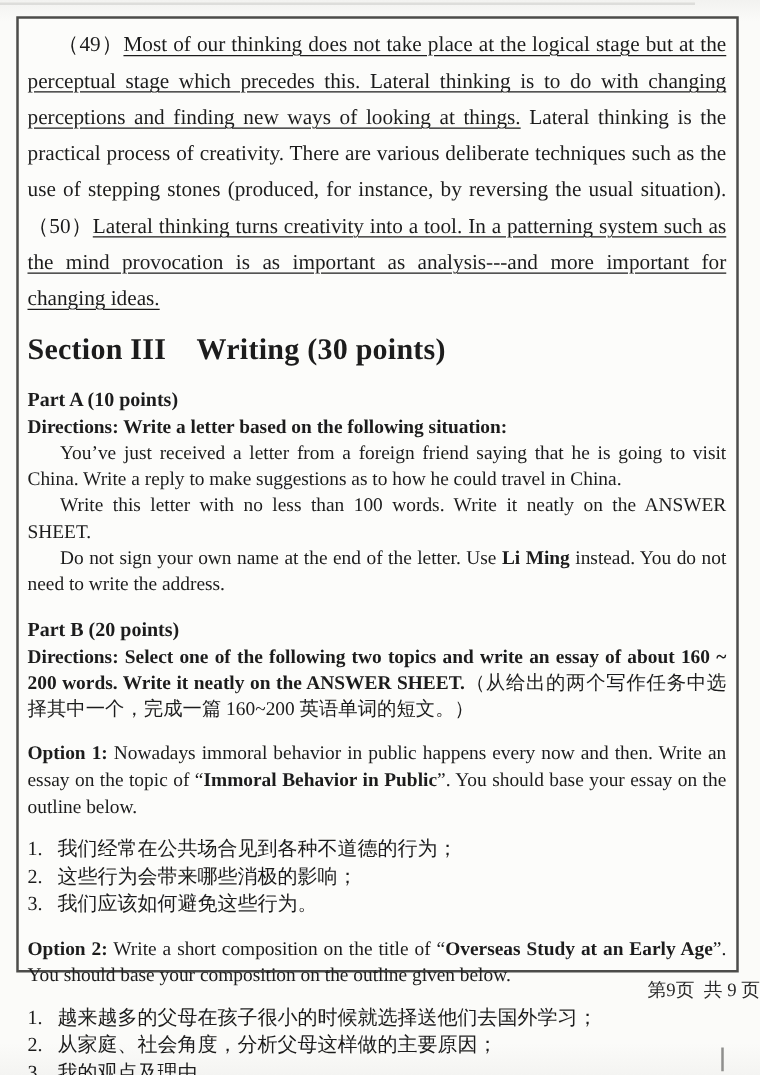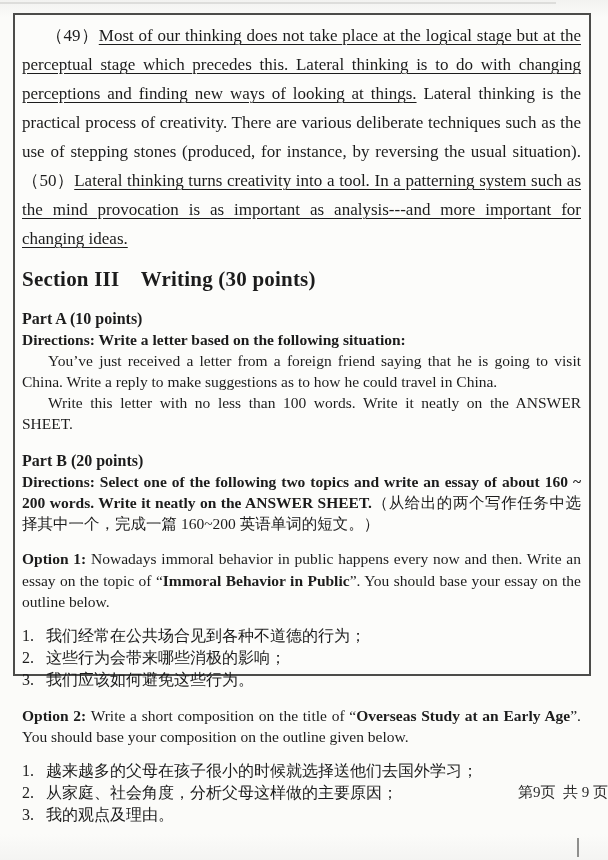--- a/index.html
+++ b/index.html
@@ -14,36 +14,36 @@
   .sheet {
     position: absolute; inset: 0;
     background: linear-gradient(180deg, #f2f2f0 0%, #fbfbf9 2%, #fbfbf9 97%, #f4f4f2 100%);
   }
   .scan-band-top {
     position: absolute; top: 2px; left: 0; width: 556px; height: 2px;
     background: #d7d7d5; opacity: .8;
   }
   .frame {
     position: absolute; top: 13px; left: 13px;
-    width: 578px; height: 663px;
+    width: 578px; height: 765px;
     border: 2px solid #4c4c4a;
     box-sizing: border-box;
     padding: 4px 8px 0 7px;
     background: #fcfcfa;
   }
   .passage {
     margin: 0; padding-top: 2px;
     font-size: 17px; line-height: 29px;
     text-align: justify;
     text-indent: 24px;
   }
   .u { text-decoration: underline; text-underline-offset: 3px; text-decoration-thickness: 1.2px; }
   .section-heading {
     margin-top: 14px;
-    font-size: 21px; font-weight: bold;
+    font-size: 24px; font-weight: bold;
     white-space: pre-wrap;
     letter-spacing: .2px;
   }
   .part { margin-top: 16px; font-size: 15.5px; line-height: 21px; text-align: justify; }
   .part-title { font-weight: bold; font-size: 16px; }
   .dir-label { font-weight: bold; }
   .dir-text { font-weight: bold; }
   .cn { font-family: "Liberation Serif", serif; }
   .ipara { text-indent: 26px; margin: 0; }
   .b { font-weight: bold; }
@@ -73,20 +73,21 @@
       <span>（49）</span><span class="u">Most of our thinking does not take place at the logical stage but at the perceptual stage which precedes this. Lateral thinking is to do with changing perceptions and finding new ways of looking at things.</span><span> Lateral thinking is the practical process of creativity. There are various deliberate techniques such as the use of stepping stones (produced, for instance, by reversing the usual situation).  </span><span>（50）</span><span class="u">Lateral thinking turns creativity into a tool. In a patterning system such as the mind provocation is as important as analysis---and more important for changing ideas.</span>
     </p>
 
     <div class="section-heading">Section III    Writing (30 points)</div>
 
     <div class="part">
       <div class="part-title">Part A (10 points)</div>
       <div><span class="dir-label">Directions: </span><span class="dir-text">Write a letter based on the following situation:</span></div>
       <p class="ipara">You’ve just received a letter from a foreign friend saying that he is going to visit China. Write a reply to make suggestions as to how he could travel in China.</p>
       <p class="ipara">Write this letter with no less than 100 words. Write it neatly on the ANSWER SHEET.</p>
+      <p class="ipara"><span>Do not sign your own name at the end of the letter. Use </span><span class="b">Li Ming</span><span> instead. You do not need to write the address.</span></p>
     </div>
 
     <div class="part">
       <div class="part-title">Part B (20 points)</div>
       <div><span class="dir-label">Directions: </span><span class="dir-text">Select one of the following two topics and write an essay of about 160 ~ 200 words. Write it neatly on the ANSWER SHEET.</span><span class="cn">（从给出的两个写作任务中选择其中一个，完成一篇 160~200 英语单词的短文。）</span></div>
     </div>
 
     <div class="option">
       <span class="b">Option 1:</span><span> Nowadays immoral behavior in public happens every now and then. Write an essay on the topic of “</span><span class="b">Immoral Behavior in Public</span><span>”. You should base your essay on the outline below.</span>
     </div>

